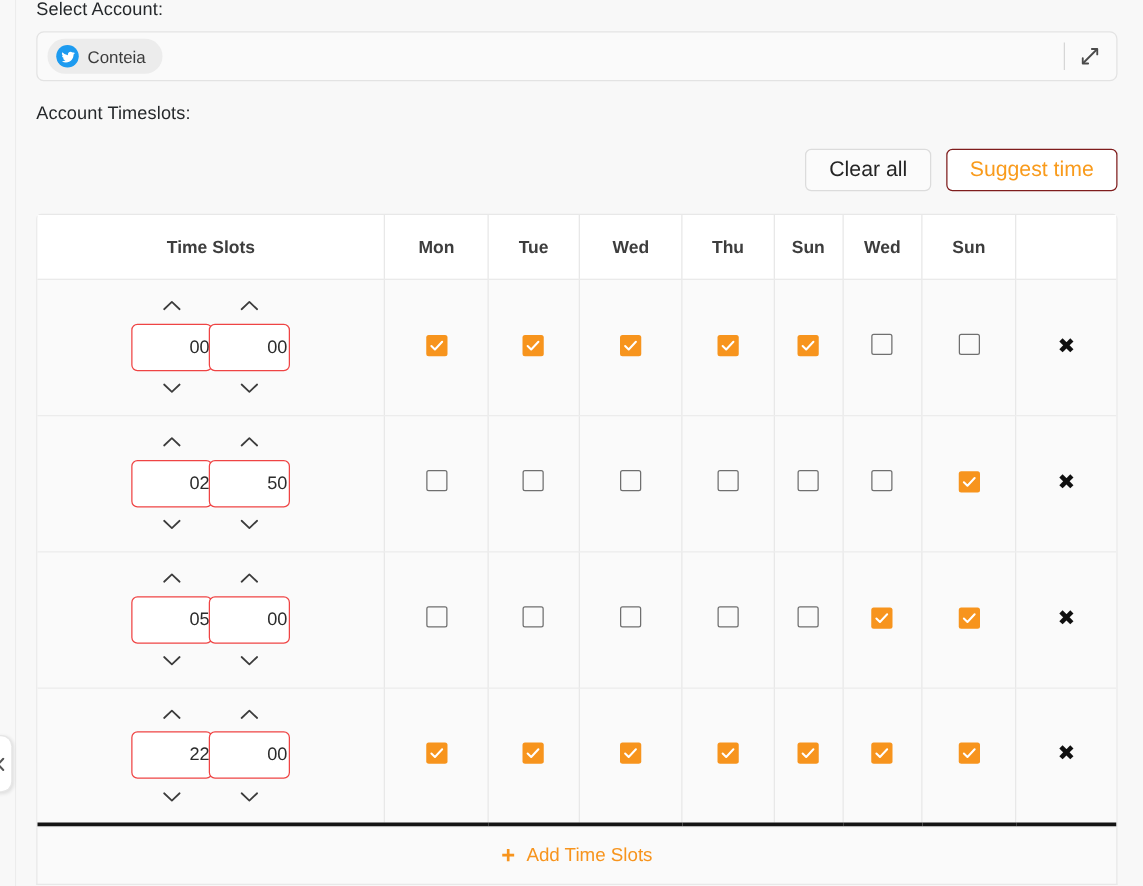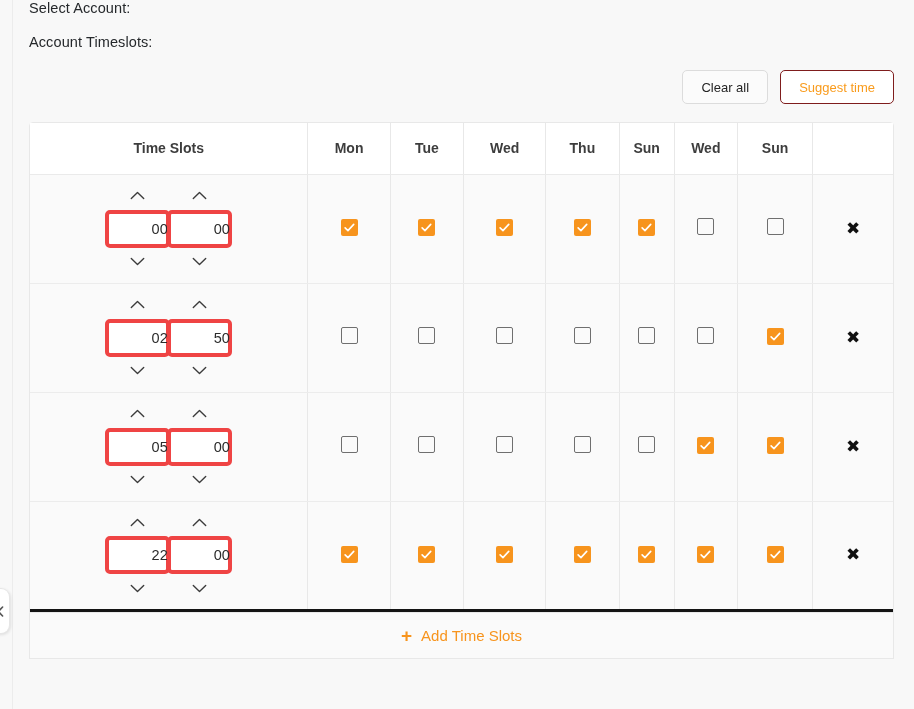--- a/index.html
+++ b/index.html
@@ -99,21 +99,21 @@
   
   .btn-row {
     display: flex;
     justify-content: flex-end;
     gap: 12px;
     margin: 20px 20px 0 16px;
   }
   .btn {
     height: 34px;
     border-radius: 5px;
-    font-size: 13px;
+    font-size: 17px;
     display: inline-flex;
     align-items: center;
     justify-content: center;
     cursor: pointer;
     background: #fbfbfb;
   }
   .btn-clear {
     border: 1px solid #dcdcdc;
     color: #242424;
     padding: 0 18px;
@@ -167,21 +167,21 @@
   }
   .spinner {
     display: flex;
     flex-direction: column;
     align-items: center;
     width: 58px;
   }
   .chev { height: 18px; display: flex; align-items: center; justify-content: center; cursor: pointer; }
   .time-box {
     width: 65px; height: 38px;
-    border: 4px solid #ef4444;
+    border: 1px solid #ef4444;
     border-radius: 5px;
     background: #ffffff;
     display: flex; align-items: center; justify-content: center;
     font-size: 14.5px;
     color: #2c2c2c;
     margin: 5px 0;
     padding-left: 44px;
   }
   .colon {
     font-size: 15px;
@@ -236,20 +236,38 @@
   <div class="collapse-handle">
     <svg width="7" height="11" viewBox="0 0 7 11">
       <path d="M5.6 1 L1.4 5.5 L5.6 10" stroke="#555" stroke-width="1.6" fill="none" stroke-linecap="round" stroke-linejoin="round"></path>
     </svg>
   </div>
 
   <div class="content">
 
     <div class="label">Select Account:</div>
 
+    <div class="account-box">
+      <div class="chip">
+        <span class="tw-badge">
+          <svg width="11" height="11" viewBox="0 0 24 24" aria-hidden="true">
+            <path fill="#ffffff" d="M23 4.9c-.8.4-1.7.6-2.6.8 1-.6 1.7-1.5 2-2.6-.9.5-1.9.9-3 1.1A4.7 4.7 0 0 0 11.6 8c0 .4 0 .7.1 1A13.3 13.3 0 0 1 2 3.9a4.7 4.7 0 0 0 1.4 6.3c-.8 0-1.5-.2-2.1-.6v.1c0 2.3 1.6 4.2 3.8 4.6a4.7 4.7 0 0 1-2.1.1 4.7 4.7 0 0 0 4.4 3.3A9.4 9.4 0 0 1 1 19.5a13.2 13.2 0 0 0 7.2 2.1c8.6 0 13.3-7.1 13.3-13.3V7.7c.9-.7 1.7-1.5 2.3-2.4z"></path>
+          </svg>
+        </span>
+        <span class="chip-label">Conteia</span>
+      </div>
+      <div class="expand-wrap">
+        <span class="vdiv"></span>
+        <svg width="16" height="16" viewBox="0 0 16 16">
+          <path d="M9.5 2.2 H13.8 V6.5" stroke="#4b4b4b" stroke-width="1.5" fill="none" stroke-linecap="round" stroke-linejoin="round"></path>
+          <path d="M6.5 13.8 H2.2 V9.5" stroke="#4b4b4b" stroke-width="1.5" fill="none" stroke-linecap="round" stroke-linejoin="round"></path>
+          <path d="M13.4 2.6 L2.6 13.4" stroke="#4b4b4b" stroke-width="1.5" fill="none" stroke-linecap="round"></path>
+        </svg>
+      </div>
+    </div>
 
     <div class="label label2">Account Timeslots:</div>
 
     <div class="btn-row">
       <button class="btn btn-clear">Clear all</button>
       <button class="btn btn-suggest">Suggest time</button>
     </div>
 
     <div class="tbl-wrap">
       <table class="slots">

